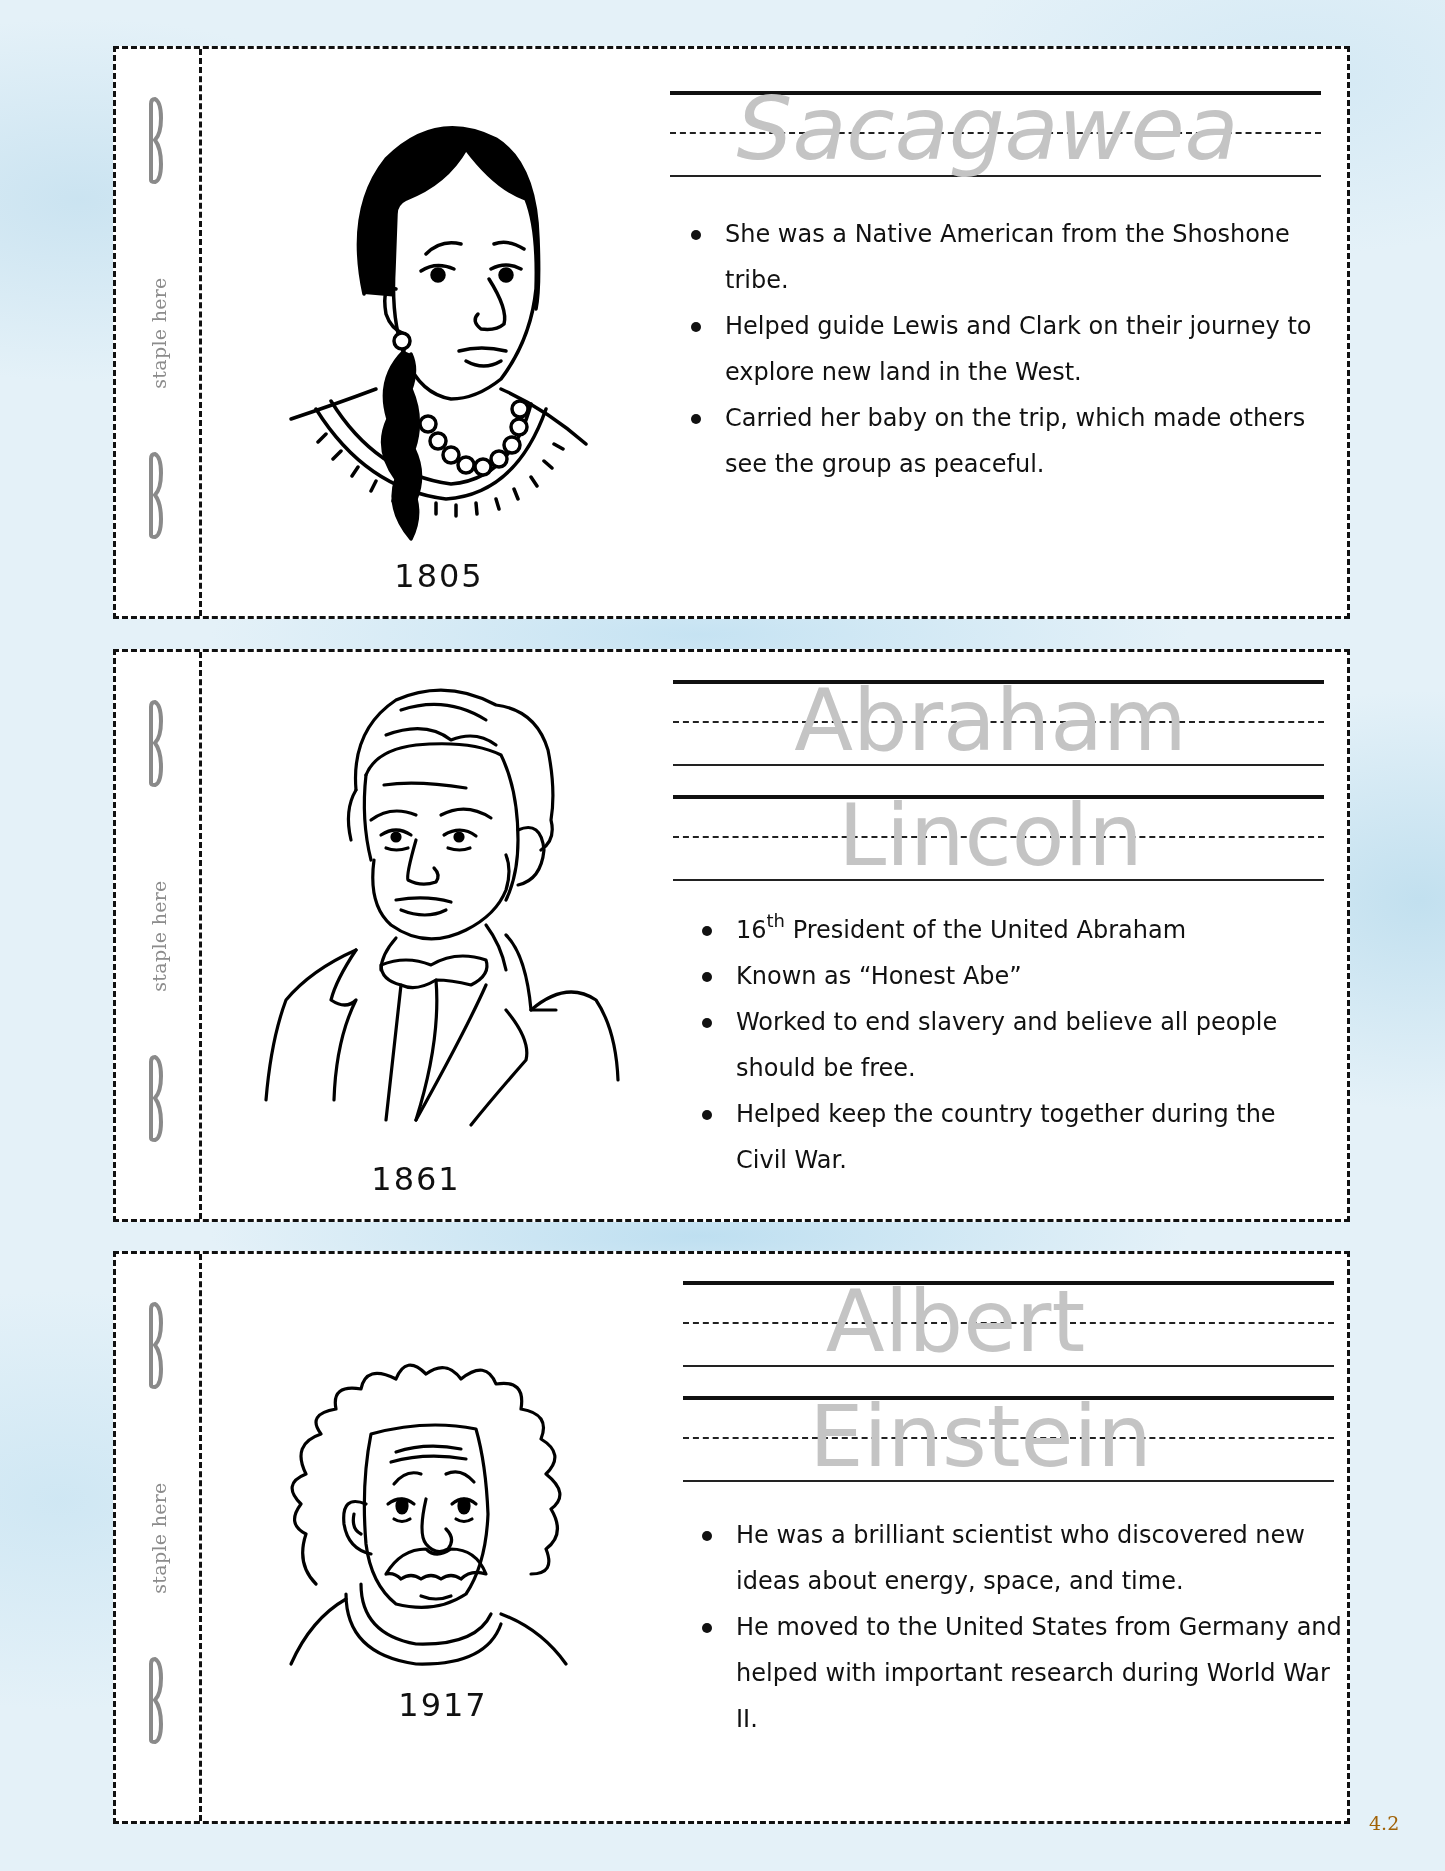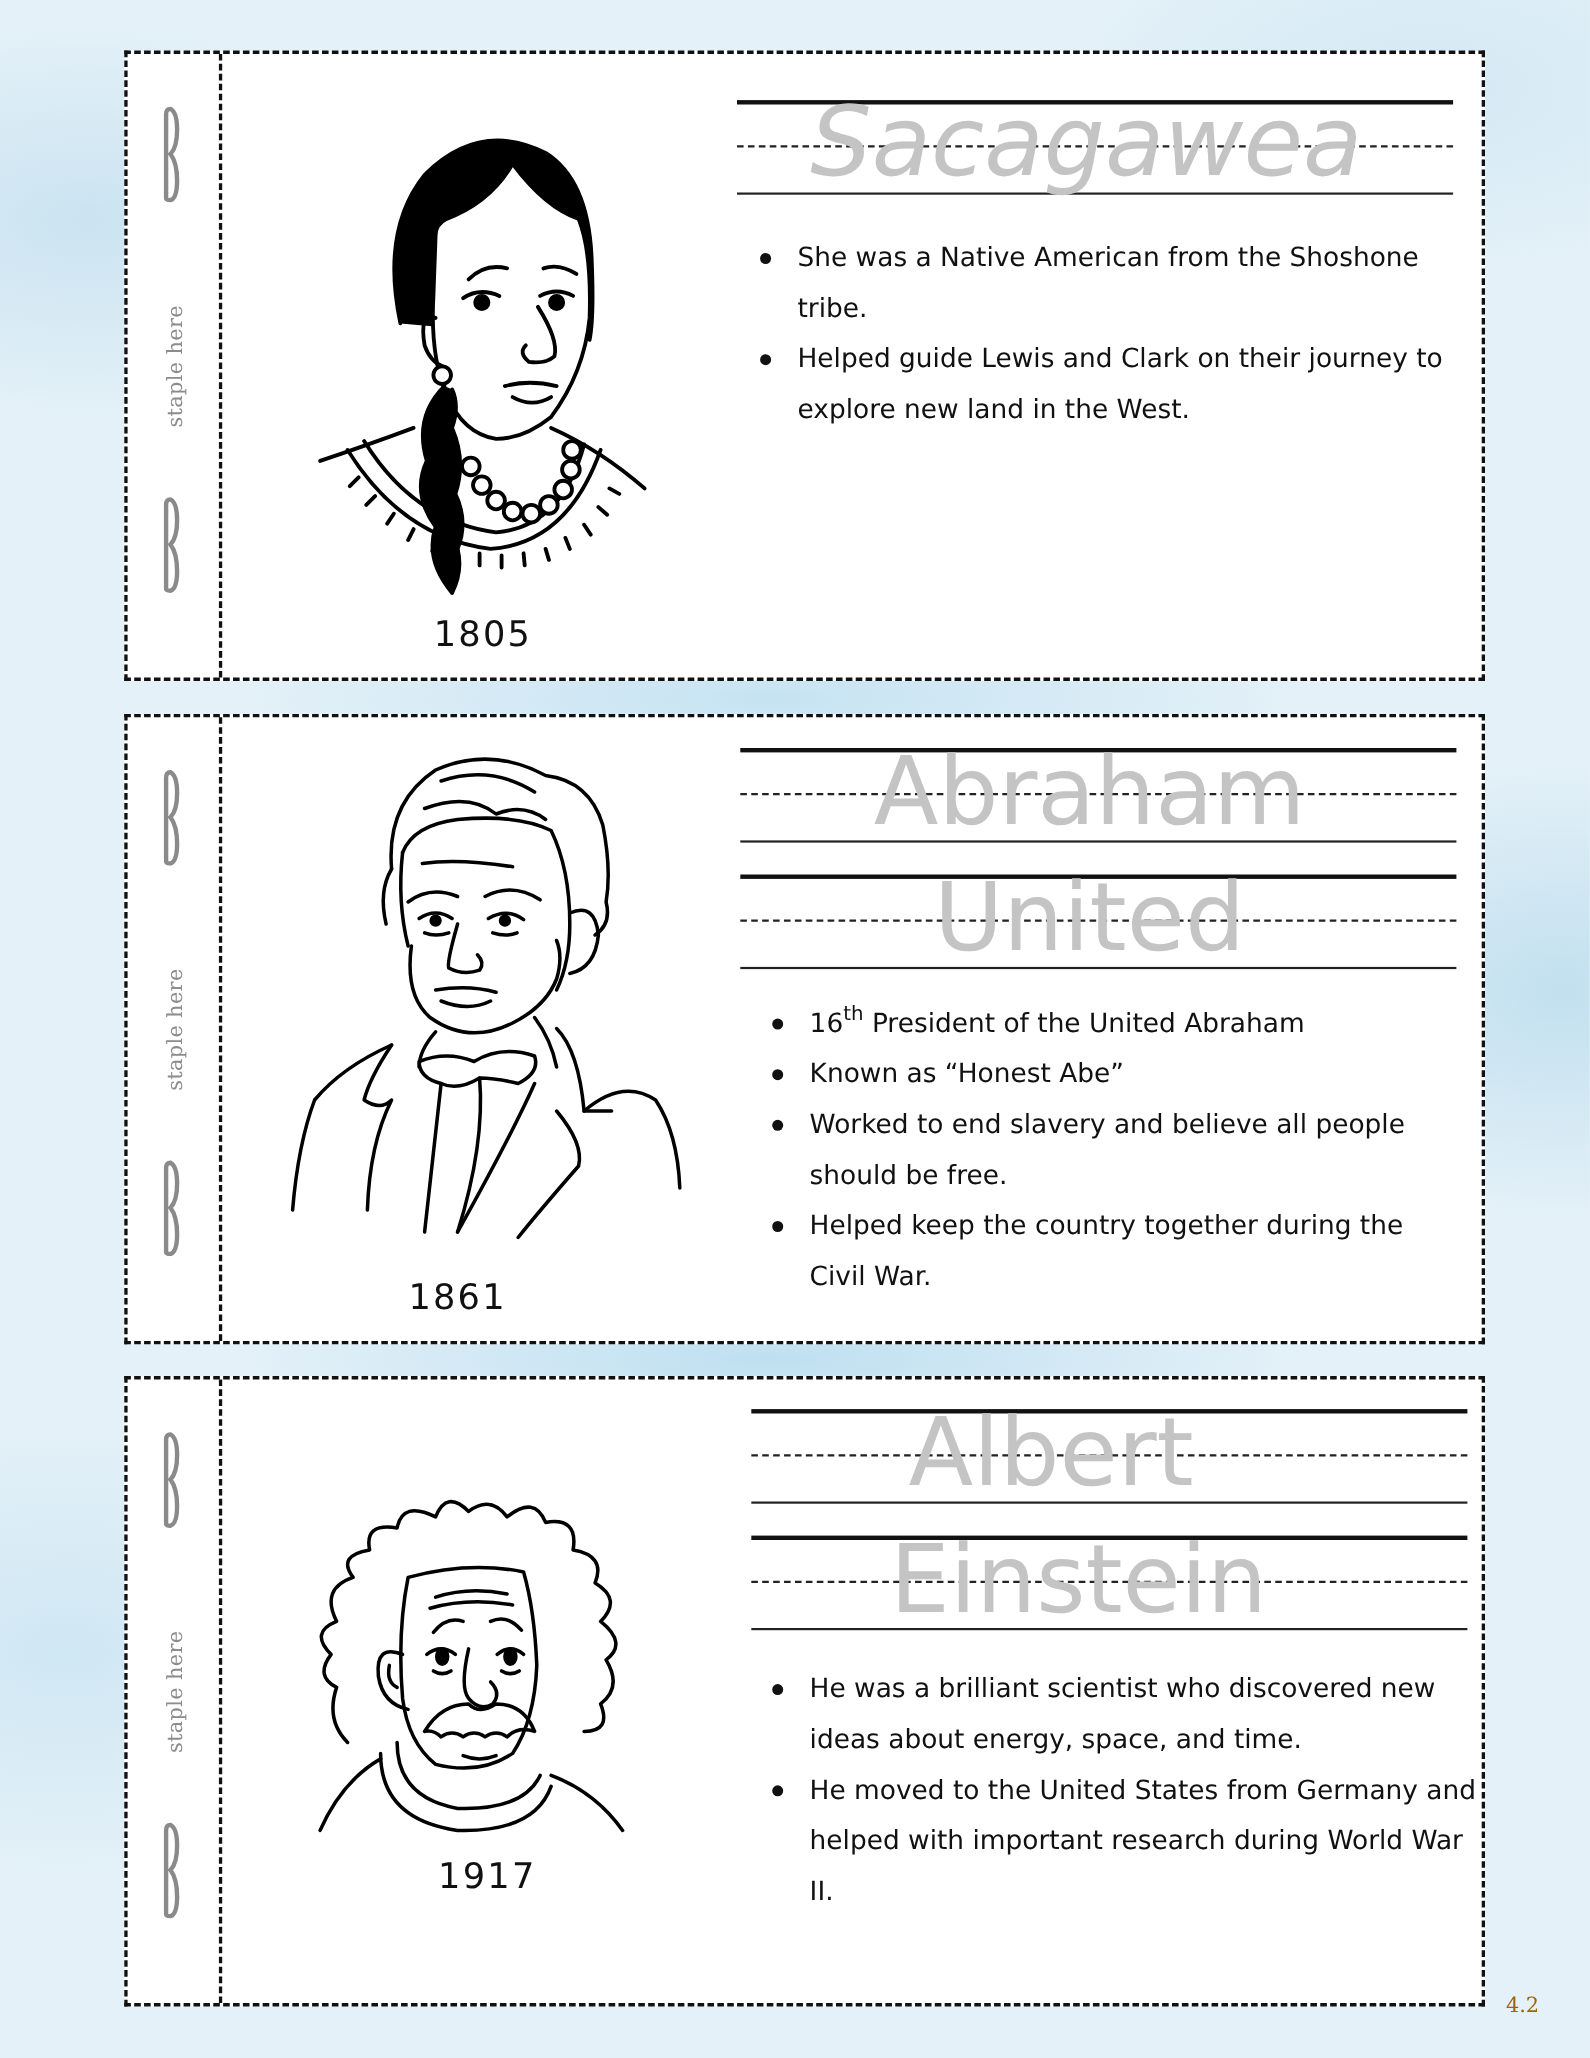--- a/index.html
+++ b/index.html
@@ -134,20 +134,21 @@
   <div class="writing" style="left:554px; top:42px; width:651px;">
     <div class="top"></div>
       <div class="mid"></div>
       <div class="base"></div>
     <div class="trace italic" style="top:-10px; font-size:88px;">Sacagawea</div>
   </div>
 
   <ul class="bullets" style="left:567px; top:162px; width:640px;">
     <li>She was a Native American from the Shoshone tribe.</li>
     <li>Helped guide Lewis and Clark on their journey to explore new land in the West.</li>
+    <li>Carried her baby on the trip, which made others see the group as peaceful.</li>
   </ul>
 </div>
 
 <div class="card" style="top:649px;">
   <div class="spine">
     <svg class="staple" style="top:47px;" viewBox="0 0 20 88">
       <path d="M5 84 L5 8 Q5 3 9 3 Q15 6 15 22 Q15 38 9 44 Q15 52 15 68 Q15 84 9 86 Q5 86 5 84" fill="none" stroke="#8a8a8a" stroke-width="4" stroke-linecap="round"></path>
     </svg>
     <span class="staple-text">staple here</span>
     <svg class="staple" style="top:402px;" viewBox="0 0 20 88">
@@ -204,21 +205,21 @@
   <div class="writing" style="left:557px; top:28px; width:651px;">
     <div class="top"></div>
       <div class="mid"></div>
       <div class="base"></div>
     <div class="trace" style="top:-8px; font-size:86px;">Abraham</div>
   </div>
   <div class="writing" style="left:557px; top:143px; width:651px;">
     <div class="top"></div>
       <div class="mid"></div>
       <div class="base"></div>
-    <div class="trace" style="top:-8px; font-size:86px;">United</div>
+    <div class="trace" style="top:-8px; font-size:86px;">Lincoln</div>
   </div>
 
   <ul class="bullets" style="left:578px; top:255px; width:640px;">
     <li><span>16</span><sup>th</sup><span> President of the United Abraham</span></li>
     <li>Known as “Honest Abe”</li>
     <li>Worked to end slavery and believe all people should be free.</li>
     <li>Helped keep the country together during the Civil War.</li>
   </ul>
 </div>
 

